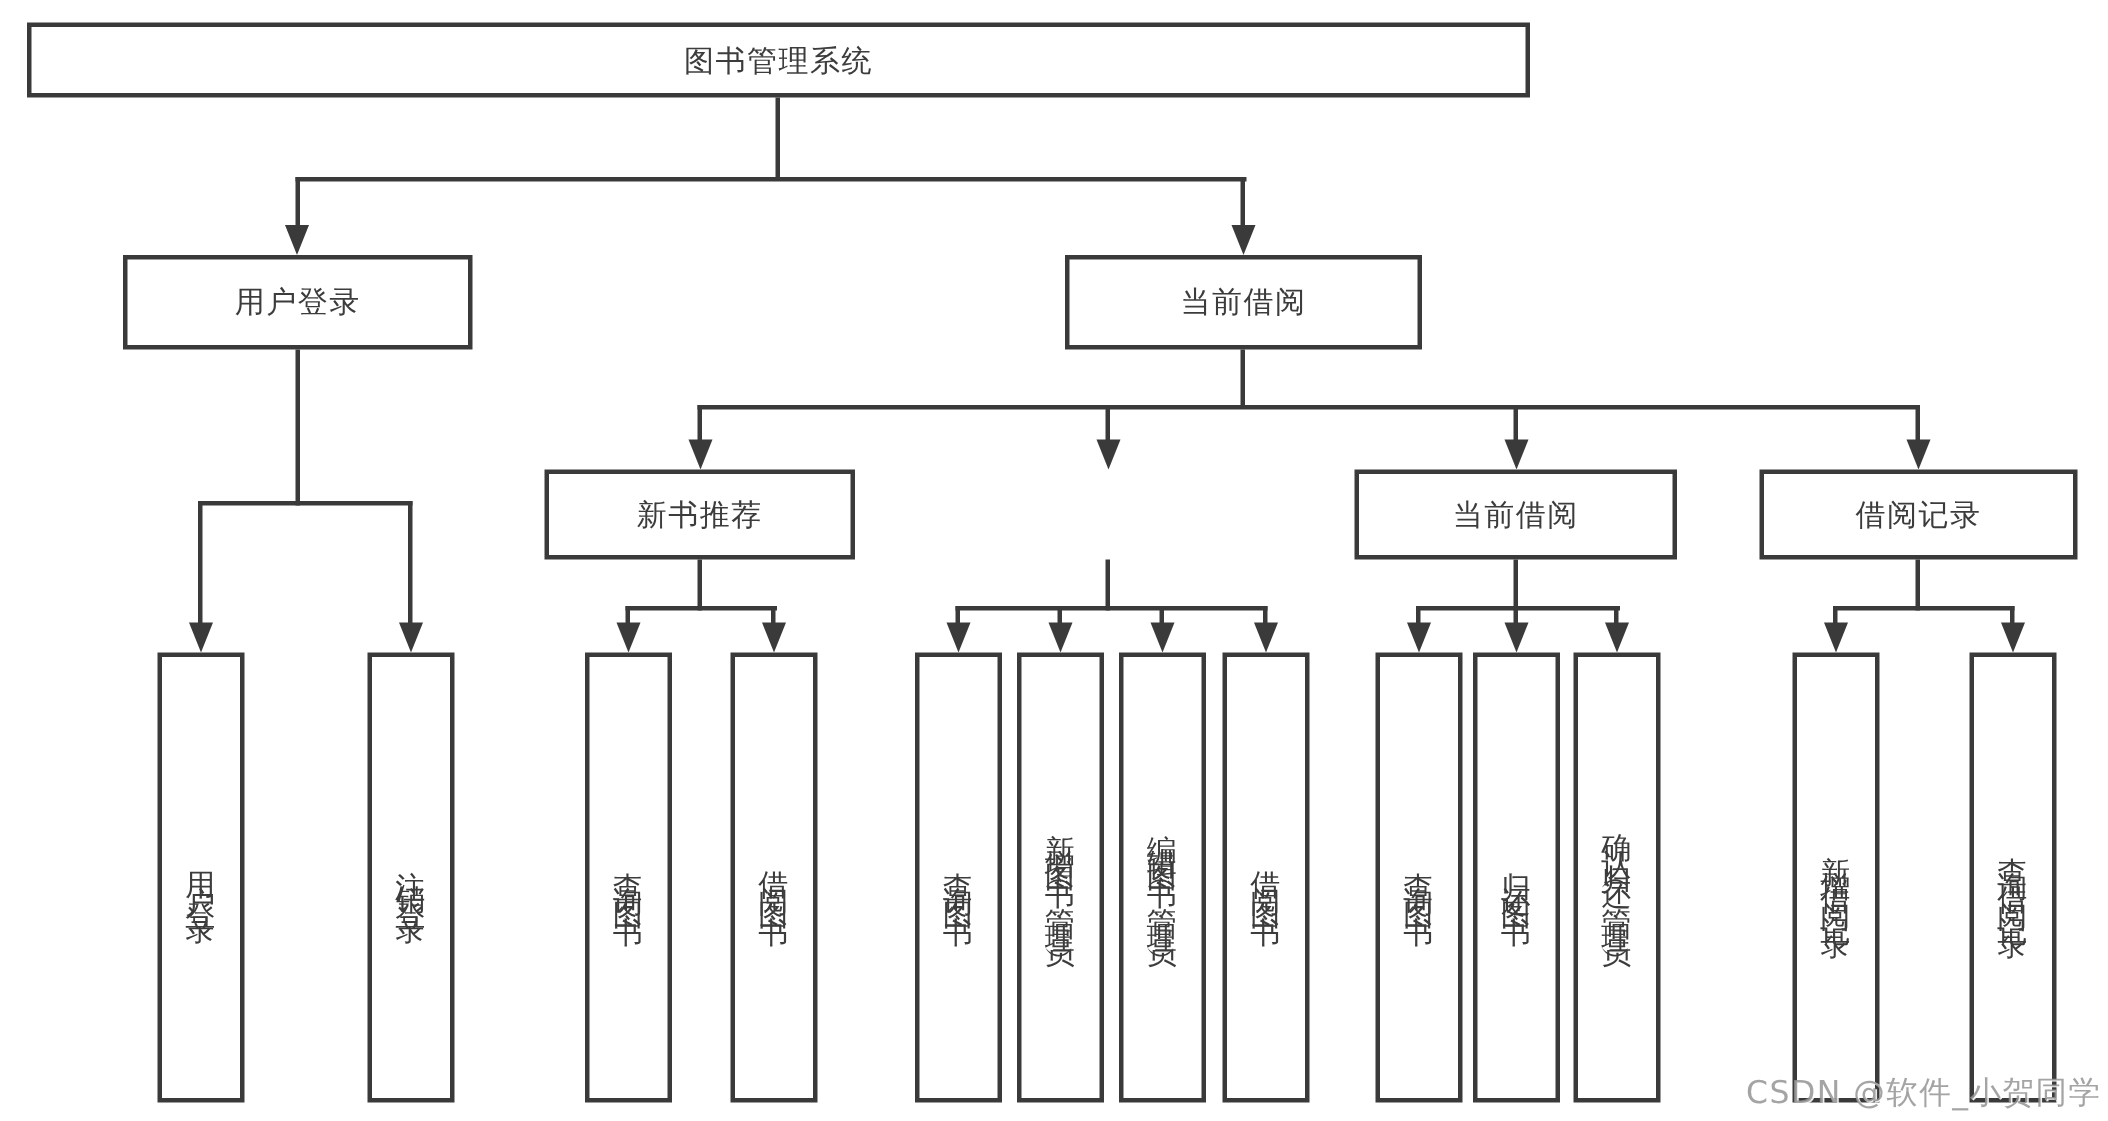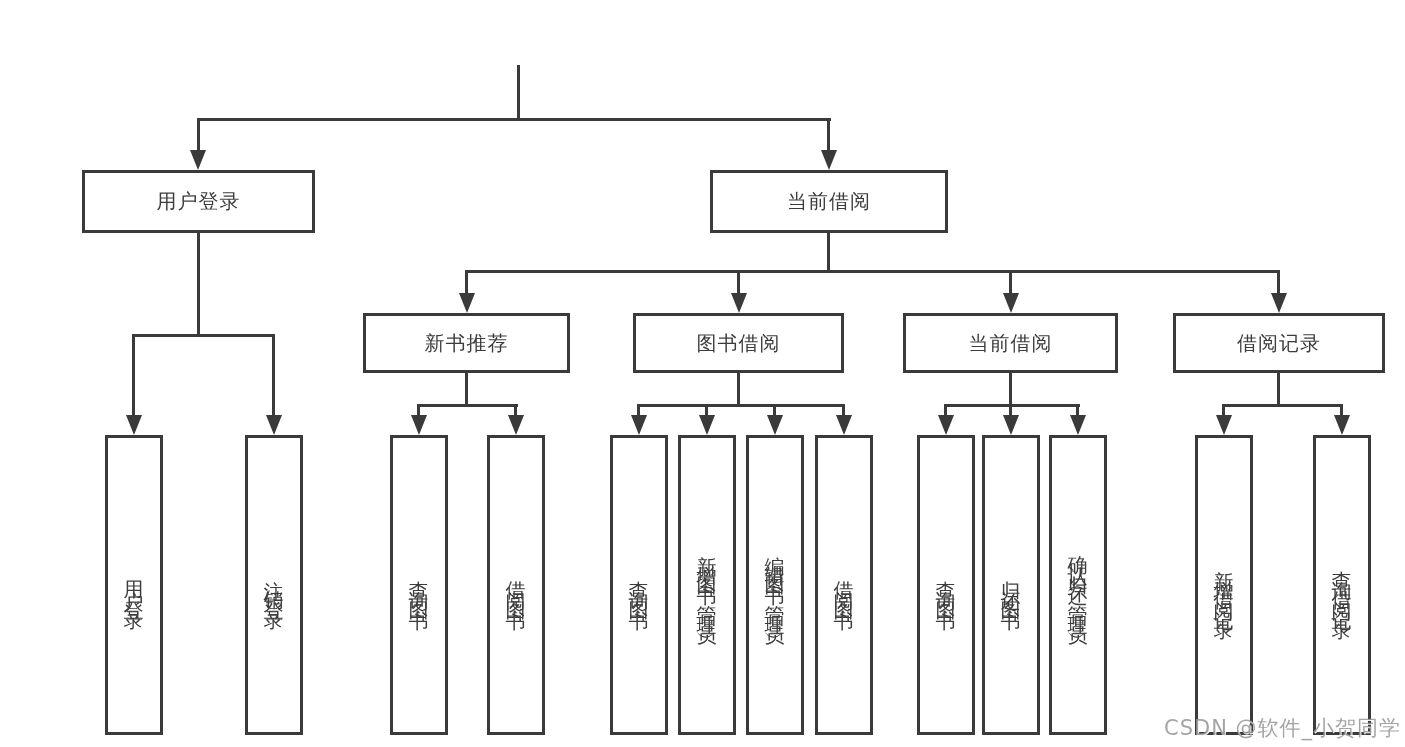--- a/index.html
+++ b/index.html
@@ -63,20 +63,23 @@
     text-shadow: 1px 1px 0 rgba(255,255,255,0.9);
     white-space: nowrap;
     letter-spacing: 1px;
   }
 </style>
 </head>
 <body>
 
 <div class="canvas">
 
+  <div class="box" style="left:18px; top:15px; width:1002px; height:50px;">
+    <span>图书管理系统</span>
+  </div>
 
   <div class="vline" style="left:517px; top:65px; height:55px;"></div>
   <div class="hline" style="left:197px; top:118px; width:634px;"></div>
   <div class="vline" style="left:197px; top:118px; height:34px;"></div>
   <div class="arrow" style="left:190px; top:150px;"></div>
   <div class="vline" style="left:827px; top:118px; height:34px;"></div>
   <div class="arrow" style="left:821px; top:150px;"></div>
 
   <div class="box" style="left:82px; top:170px; width:233px; height:63px;">
     <span>用户登录</span>
@@ -99,23 +102,20 @@
   <div class="vline" style="left:737px; top:270px; height:25px;"></div>
   <div class="arrow" style="left:731px; top:293px;"></div>
   <div class="vline" style="left:1009px; top:270px; height:25px;"></div>
   <div class="arrow" style="left:1003px; top:293px;"></div>
   <div class="vline" style="left:1277px; top:270px; height:25px;"></div>
   <div class="arrow" style="left:1271px; top:293px;"></div>
 
   <div class="box" style="left:363px; top:313px; width:207px; height:60px;">
     <span>新书推荐</span>
   </div>
-  <div class="box" style="left:633px; top:313px; width:211px; height:60px;">
-    <span>图书借阅</span>
-  </div>
   <div class="box" style="left:1173px; top:313px; width:212px; height:60px;">
     <span>借阅记录</span>
   </div>
   <div class="box" style="left:903px; top:313px; width:215px; height:60px;">
     <span>当前借阅</span>
   </div>
 
   <div class="vline" style="left:465px; top:373px; height:34px;"></div>
   <div class="hline" style="left:417px; top:404px; width:101px;"></div>
   <div class="vline" style="left:417px; top:404px; height:13px;"></div>

